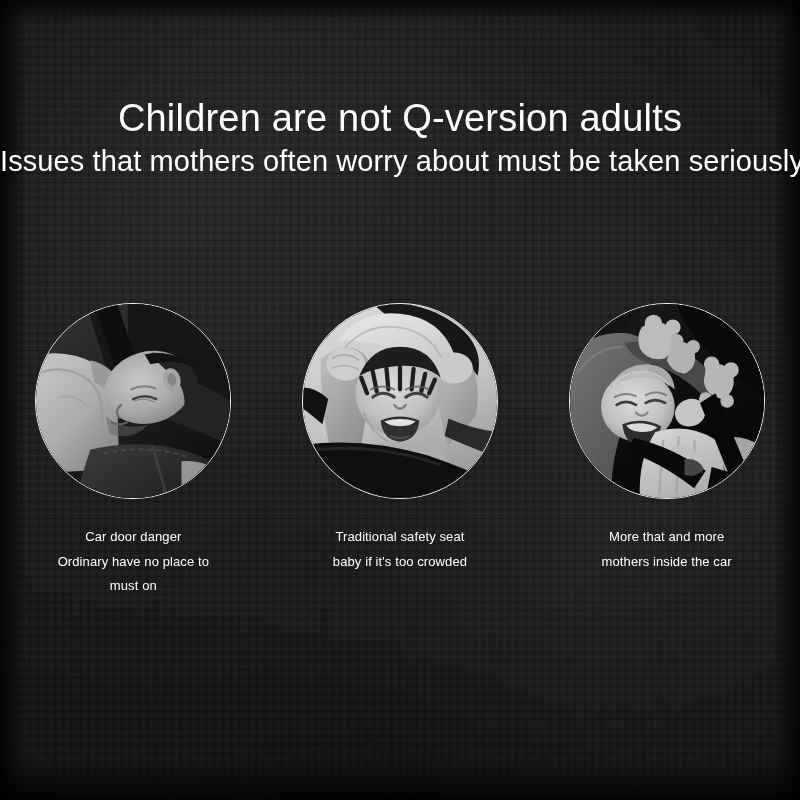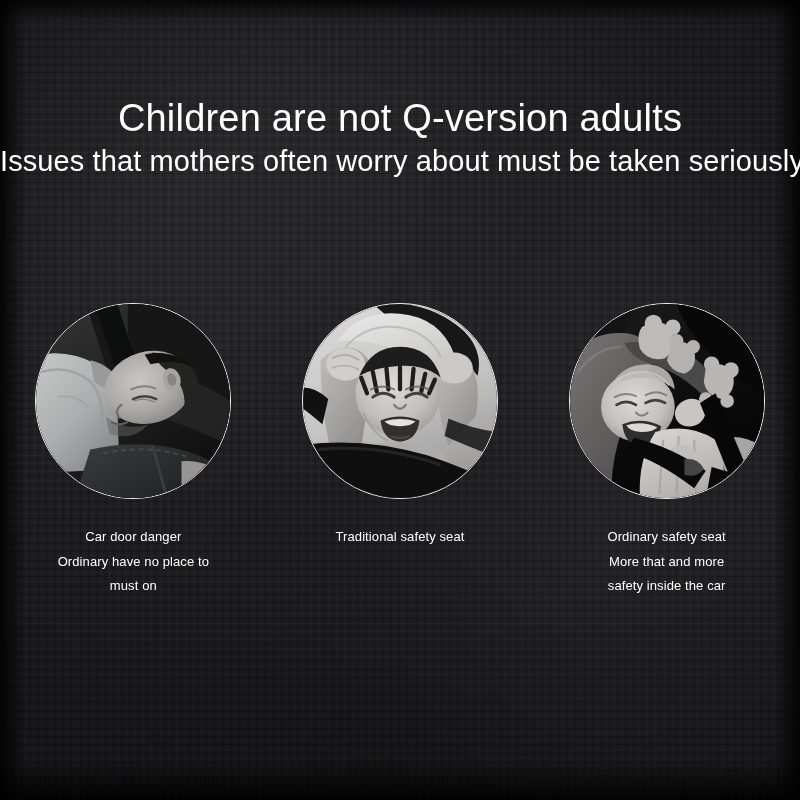--- a/index.html
+++ b/index.html
@@ -298,20 +298,21 @@
 
           <path d="M0 86 Q14 86 26 98 L20 124 Q6 112 0 108 Z" fill="#141416"></path>
           <path d="M-6 146 Q60 136 128 156 Q170 170 200 186 V200 H-6 Z" fill="#121214"></path>
           <path d="M16 150 Q80 144 142 166" fill="none" stroke="#2e2e31" stroke-width="3" opacity="0.8"></path>
           <path d="M150 118 Q172 128 200 132 V158 Q168 146 146 136 Z" fill="#17171a" opacity="0.85"></path>
           <rect width="200" height="200" fill="#000" opacity="0.04"></rect>
         </svg>
       </div>
       <div class="caption">
         <span class="cl">Traditional safety seat</span>
+        <span class="cl">baby if it's too crowded</span>
       </div>
     </div>
 
     <div class="card">
       <div class="photo">
         <svg viewBox="0 0 200 200" preserveAspectRatio="xMidYMid slice" aria-hidden="true">
           <defs>
             <linearGradient id="c3bg" x1="0" y1="0" x2="0.5" y2="1">
               <stop offset="0%" stop-color="#232325"></stop>
               <stop offset="50%" stop-color="#141416"></stop>
@@ -385,20 +386,19 @@
 
           <path d="M66 138 Q106 148 140 172 L128 190 Q92 162 58 152 Z" fill="#0c0c0e"></path>
           <path d="M150 92 L186 178 L168 186 L134 102 Z" fill="#0a0a0c"></path>
           <path d="M146 168 Q170 176 200 178 V200 H140 Z" fill="#0d0d10"></path>
 
           <path d="M118 160 Q132 158 138 170 Q130 180 118 176 Z" fill="#4c4c50"></path>
           <rect width="200" height="200" fill="#000" opacity="0.08"></rect>
         </svg>
       </div>
       <div class="caption">
-        <span class="cl">Ordinary safety seat</span>
         <span class="cl">More that and more</span>
-        <span class="cl">safety inside the car</span>
+        <span class="cl">mothers inside the car</span>
       </div>
     </div>
 
   </div>
 </div>
 
 </body></html>

